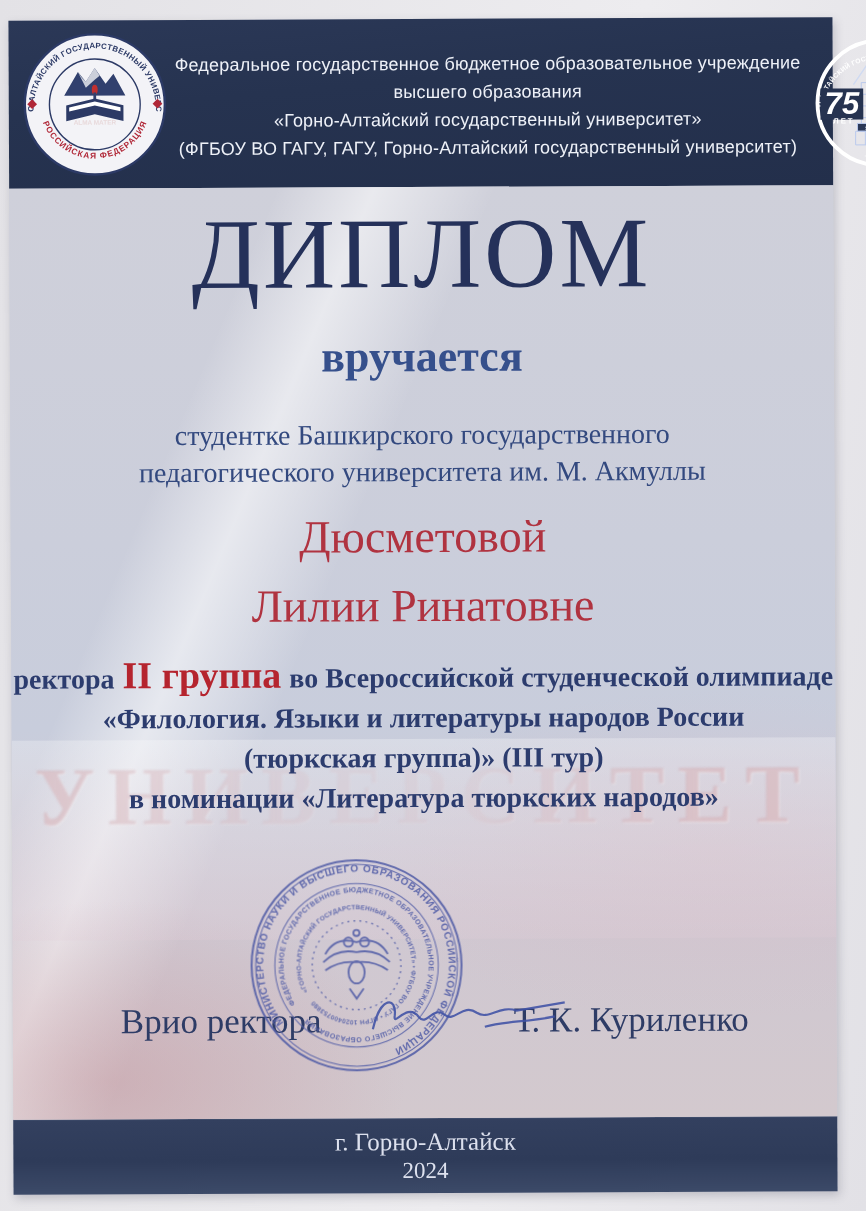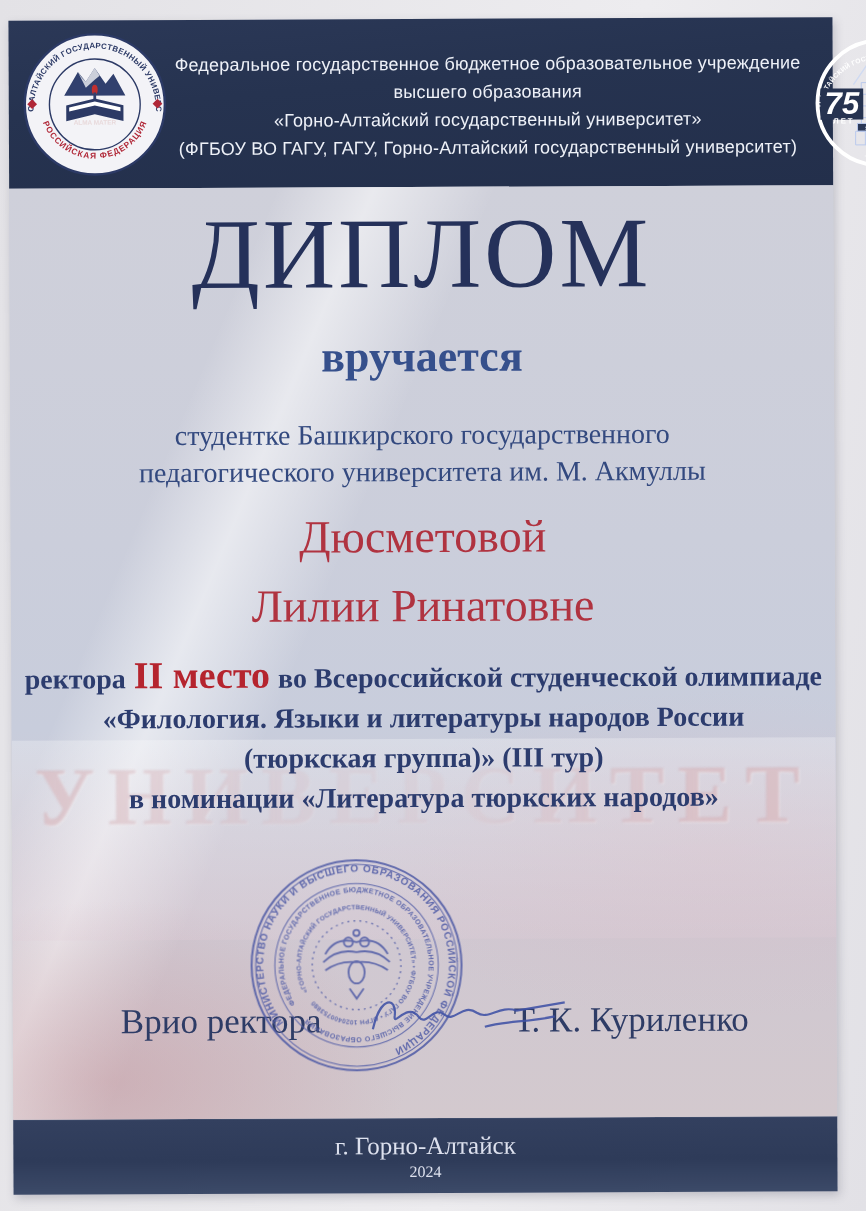--- a/index.html
+++ b/index.html
@@ -58,21 +58,21 @@
   .sig-svg{position:absolute;left:352px;top:790px;width:220px;height:72px;z-index:4;}
   .sig-row{position:absolute;left:0;top:814px;width:100%;z-index:2;
     display:flex;justify-content:space-between;padding:0 88px 0 108px;box-sizing:border-box;
     font-size:35px;color:#2e3c66;}
   
   .ftr{flex:0 0 74px;background:linear-gradient(180deg,#33405f 0%,#2e3b59 55%,#3c4a68 100%);
     border-top:1px solid #55618030;
     display:flex;flex-direction:column;align-items:center;justify-content:center;
     color:#dde1ee;line-height:1.25;}
   .ftr .city{font-size:25px;}
-  .ftr .year{font-size:16px;}
+  .ftr .year{font-size:23px;}
   svg text{font-family:"Liberation Sans","DejaVu Sans",sans-serif;}
   .seal text{font-family:"Liberation Sans","DejaVu Sans",sans-serif;font-weight:bold;fill:#5560a8;}
 </style>
 </head>
 <body>
 
 <div class="photo">
   <div class="certificate">
 
     <div class="hdr">
@@ -163,21 +163,21 @@
 
         <div class="recipient">
           <div>студентке Башкирского государственного</div>
           <div>педагогического университета им. М. Акмуллы</div>
         </div>
 
         <div class="surname">Дюсметовой</div>
         <div class="givenname">Лилии Ринатовне</div>
 
         <div class="award">
-          <div><span>ректора</span><span class="place">II место</span><span>во Всероссийской студенческой олимпиаде</span></div>
+          <div><span>ректора</span><span class="place">II группа</span><span>во Всероссийской студенческой олимпиаде</span></div>
           <div>«Филология. Языки и литературы народов России</div>
           <div>(тюркская группа)» (III тур)</div>
           <div>в номинации «Литература тюркских народов»</div>
         </div>
       </div>
 
       <svg class="seal" viewBox="0 0 218 218">
         <g stroke="#5560a8" fill="none">
           <circle cx="109" cy="109" r="104" stroke-width="2"></circle>
           <circle cx="109" cy="109" r="100" stroke-width="1"></circle>

